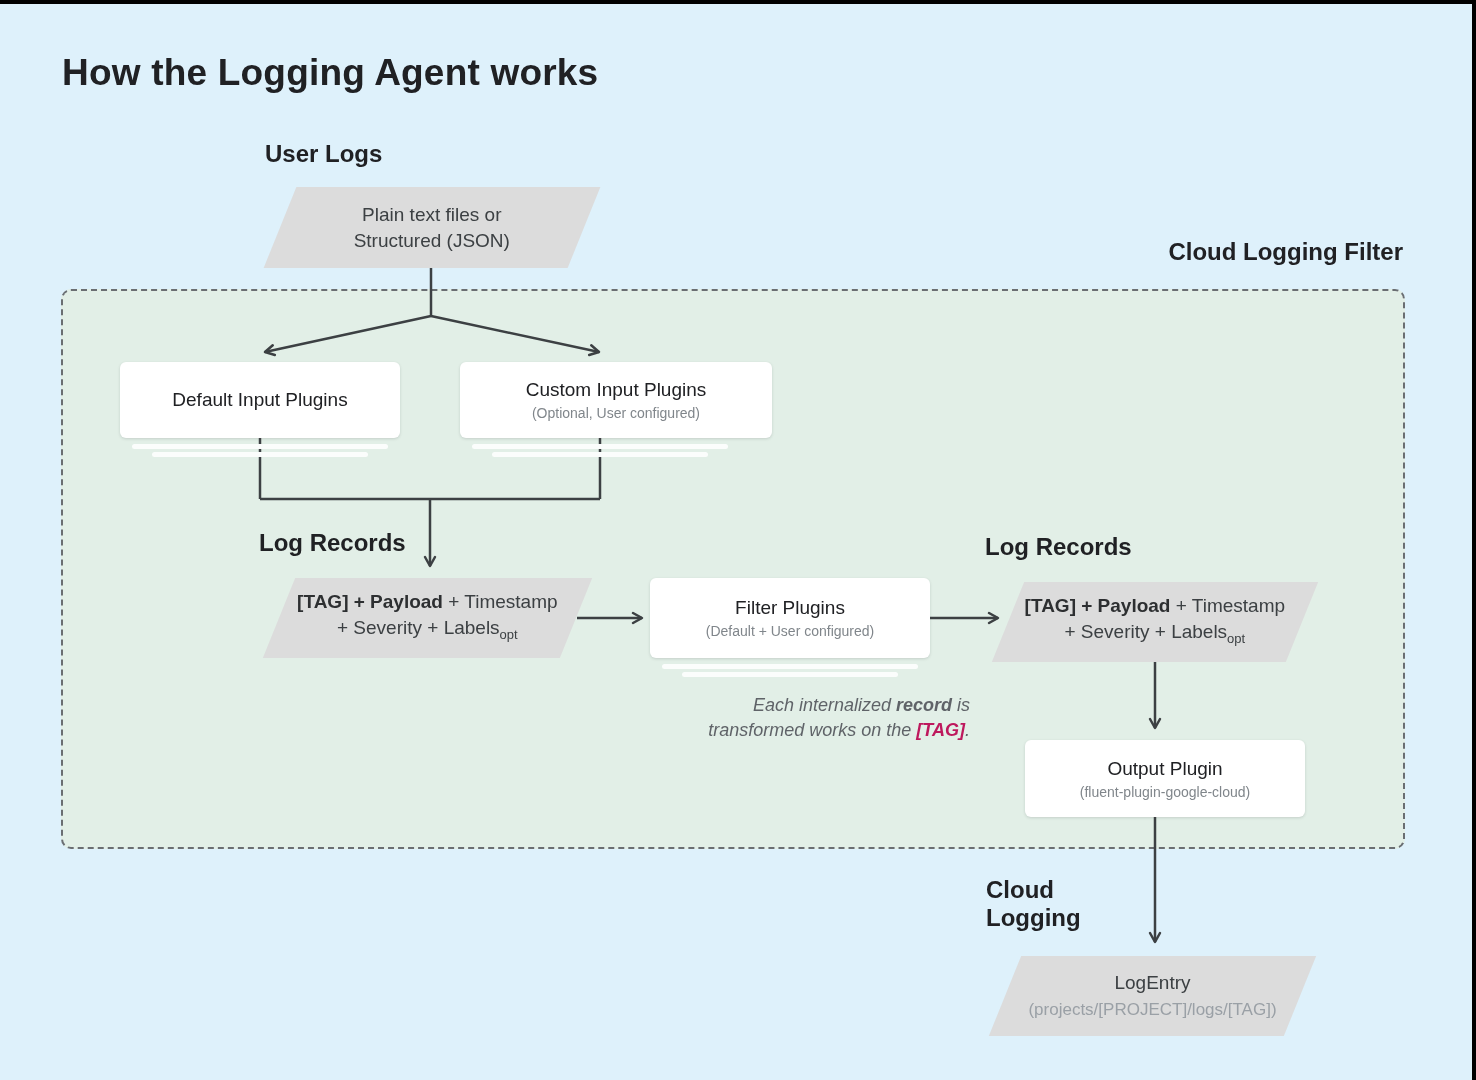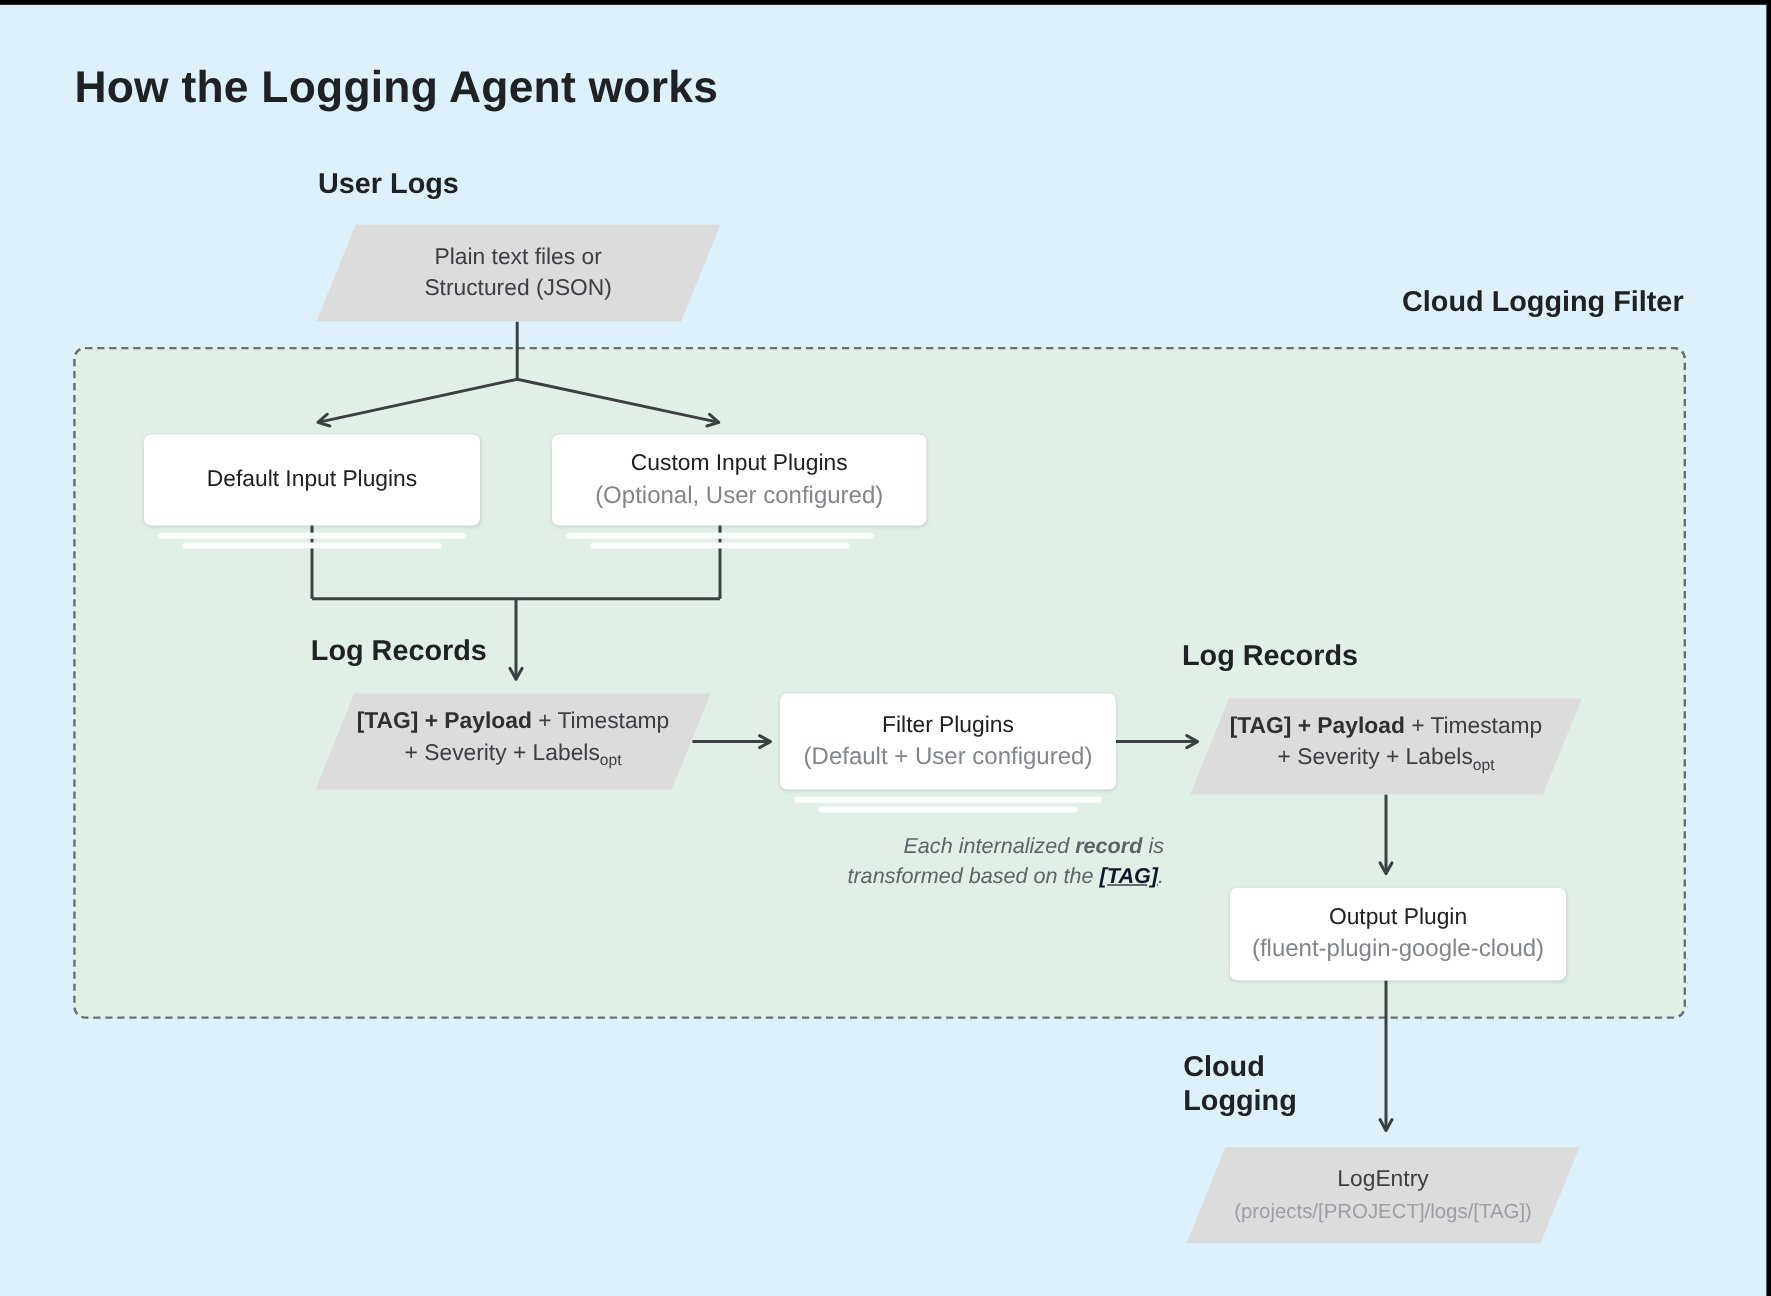--- a/index.html
+++ b/index.html
@@ -24,21 +24,21 @@
 
   .plabel { position:absolute; font-size:24px; font-weight:700; z-index:3; line-height:28px; }
 
   .box {
     position:absolute; background:#fff; border-radius:6px;
     box-shadow:0 1px 3px rgba(60,64,67,.18);
     display:flex; flex-direction:column; align-items:center; justify-content:center;
     text-align:center; z-index:3;
   }
   .box-title { font-size:19px; color:#202124; }
-  .box-sub   { font-size:20px; color:#80868b; margin-top:4px; }
+  .box-sub   { font-size:14px; color:#80868b; margin-top:4px; }
 
   .stack { position:absolute; height:5px; background:#fbfdfc; border-radius:3px; z-index:3; }
 
   .para {
     position:absolute; background:#dcdcdc; transform:skewX(-22deg);
     display:flex; align-items:center; justify-content:center; z-index:3;
   }
   .para-content { transform:skewX(22deg); text-align:center; width:110%; }
   .para-line { font-size:19px; color:#3c4043; line-height:26px; }
   .b { font-weight:700; color:#2d2f31; }
@@ -129,21 +129,21 @@
 
   <div class="box" style="left:650px; top:578px; width:280px; height:80px;">
     <div class="box-title">Filter Plugins</div>
     <div class="box-sub">(Default + User configured)</div>
   </div>
   <div class="stack" style="left:662px; top:664px; width:256px;"></div>
   <div class="stack" style="left:682px; top:672px; width:216px;"></div>
 
   <div class="note">
     <div><span>Each internalized </span><span class="b" style="color:#5f6368;">record</span><span> is</span></div>
-    <div><span>transformed based on the </span><span class="b" style="color:#0f172a;text-decoration:underline;">[TAG]</span><span>.</span></div>
+    <div><span>transformed works on the </span><span class="b" style="color:#be185d;">[TAG]</span><span>.</span></div>
   </div>
 
   <div class="para" style="left:1008px; top:582px; width:294px; height:80px;">
     <div class="para-content">
       <div class="para-line">
         <span class="b">[TAG] + Payload</span><span> + Timestamp</span>
       </div>
       <div class="para-line">
         <span>+ Severity + Labels</span><span class="sub-opt">opt</span>
       </div>

